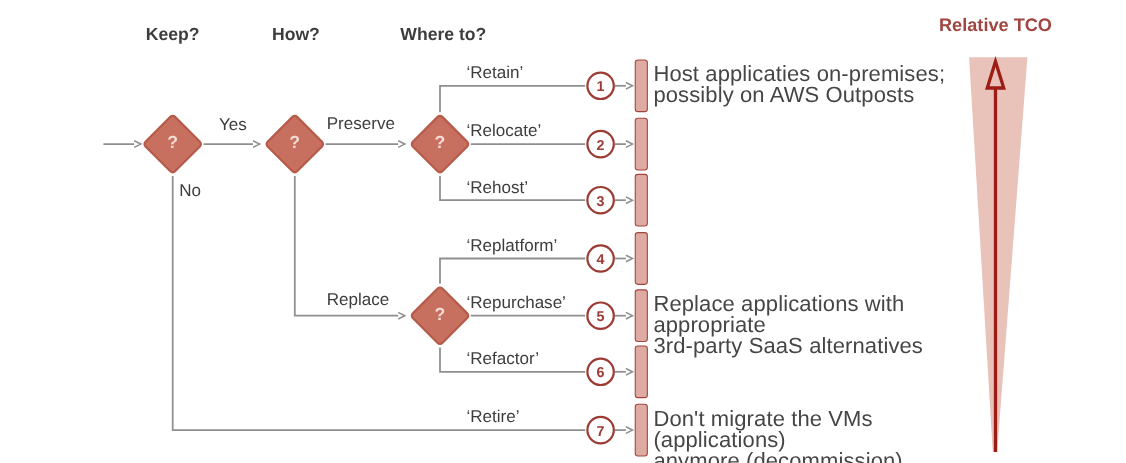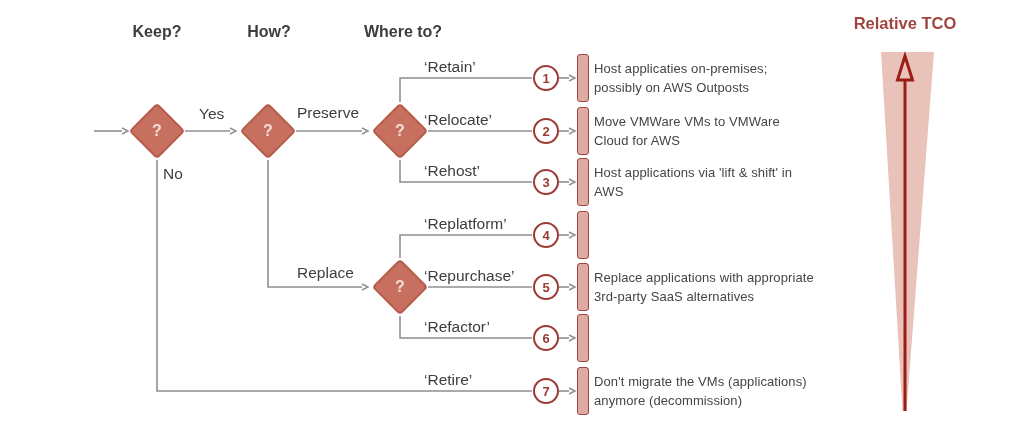--- a/index.html
+++ b/index.html
@@ -18,21 +18,21 @@
   .diamond{position:absolute;width:40px;height:40px;transform:rotate(45deg);
            background:var(--diamond_fill);border:2px solid var(--diamond_border);
            border-radius:4px;box-sizing:border-box;display:flex;align-items:center;justify-content:center;}
   .diamond .q{transform:rotate(-45deg);color:var(--diamond_mark);font-size:16px;font-weight:700;}
   .circle{position:absolute;width:26px;height:26px;border-radius:50%;box-sizing:border-box;
           background:var(--circle_bg);border:2px solid var(--circle_border);
           display:flex;align-items:center;justify-content:center;}
   .circle span{color:var(--circle_border);font-size:13px;font-weight:700;}
   .bar{position:absolute;width:12px;height:48px;background:var(--bar_fill);
        border:1.5px solid var(--bar_border);border-radius:3px;box-sizing:border-box;}
-  .desc{position:absolute;width:310px;font-size:13px;line-height:19px;color:var(--desc_text);
+  .desc{position:absolute;width:310px;font-size:20px;line-height:19px;color:var(--desc_text);
         white-space:pre-line;letter-spacing:.1px;}
   .tco-label{position:absolute;transform:translateX(-50%);font-size:16.5px;
              font-weight:600;color:var(--tco_text);white-space:nowrap;}
 </style>
 </head>
 <body>
 
 <div class="stage">
 
   <svg class="wires" viewBox="0 0 1024 421">
@@ -107,30 +107,26 @@
     </div>
   <div class="bar" style="left:529px;top:54px"></div>
   <div class="desc" style="left:546px;top:59px">Host applicaties on-premises;
 possibly on AWS Outposts</div>
 
   <div class="blabel" style="left:376px;top:111px">‘Relocate’</div>
   <div class="circle" style="left:485px;top:118px">
       <span>2</span>
     </div>
   <div class="bar" style="left:529px;top:107px"></div>
-  <div class="desc" style="left:546px;top:112px">Move VMWare VMs to VMWare
-Cloud for AWS</div>
 
   <div class="blabel" style="left:376px;top:162px">‘Rehost’</div>
   <div class="circle" style="left:485px;top:169px">
       <span>3</span>
     </div>
   <div class="bar" style="left:529px;top:158px"></div>
-  <div class="desc" style="left:546px;top:163px">Host applications via 'lift &amp; shift' in
-AWS</div>
 
   <div class="blabel" style="left:376px;top:215px">‘Replatform’</div>
   <div class="circle" style="left:485px;top:222px">
       <span>4</span>
     </div>
   <div class="bar" style="left:529px;top:211px"></div>
 
   <div class="blabel" style="left:376px;top:267px">‘Repurchase’</div>
   <div class="circle" style="left:485px;top:274px">
       <span>5</span>

